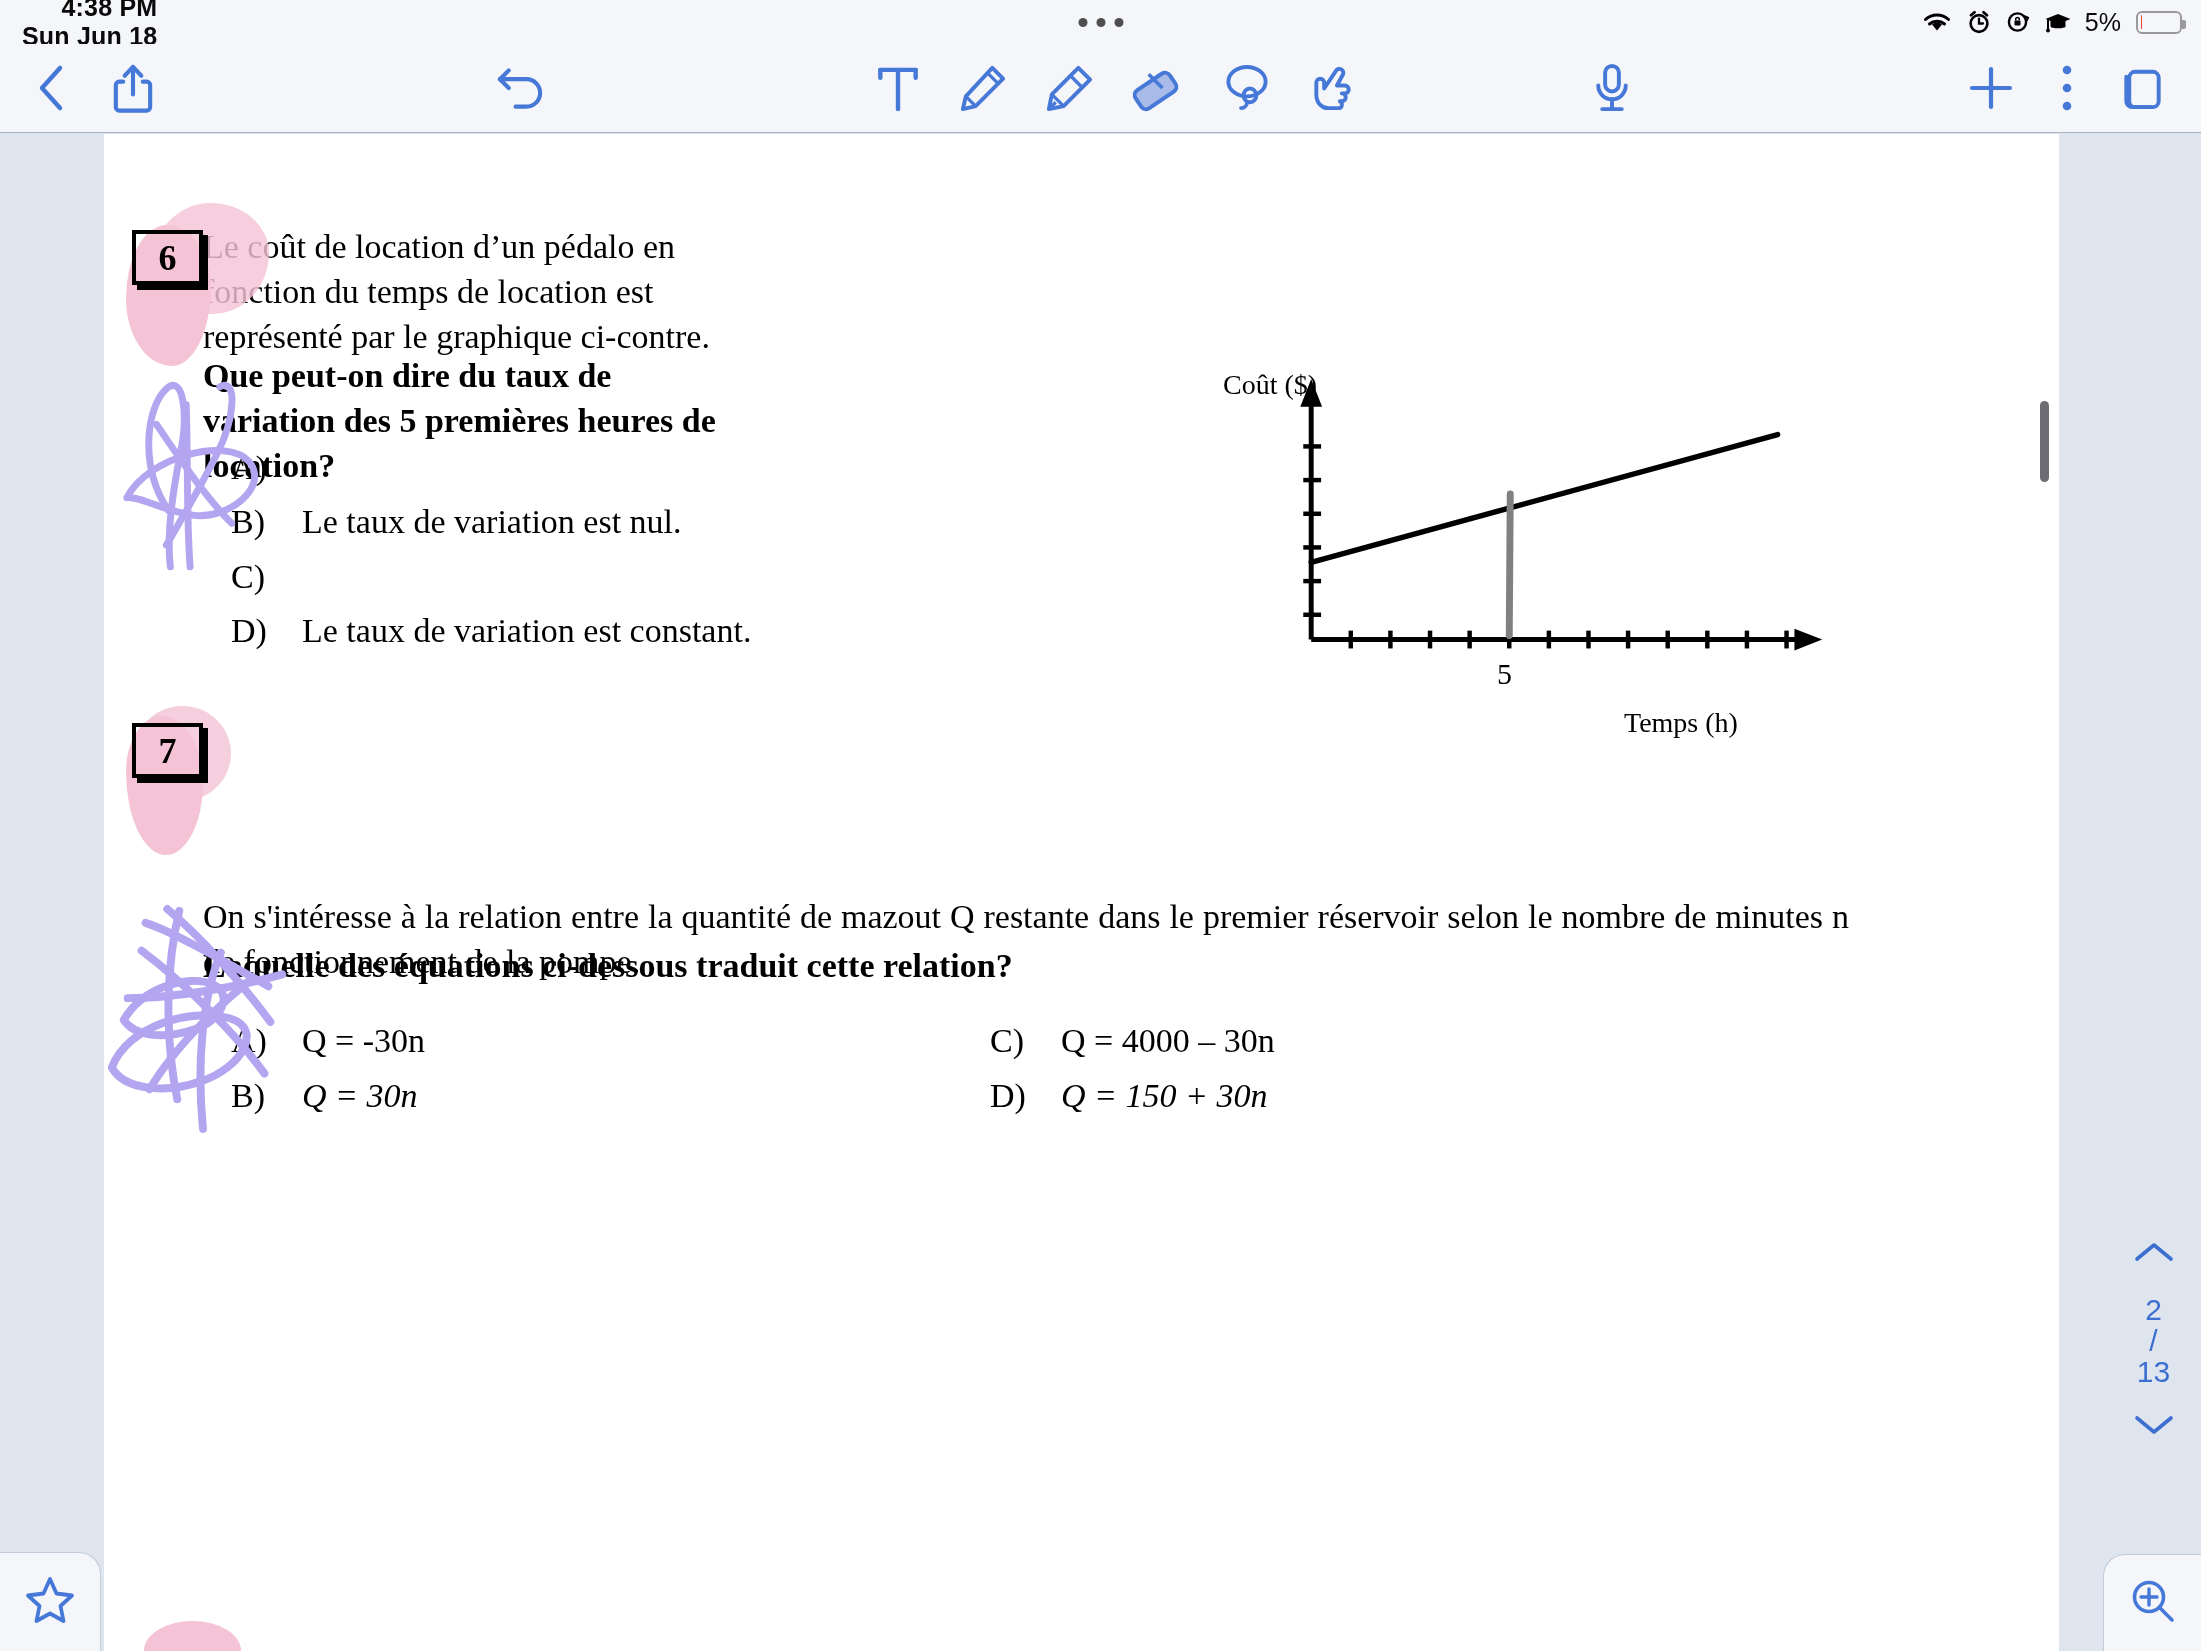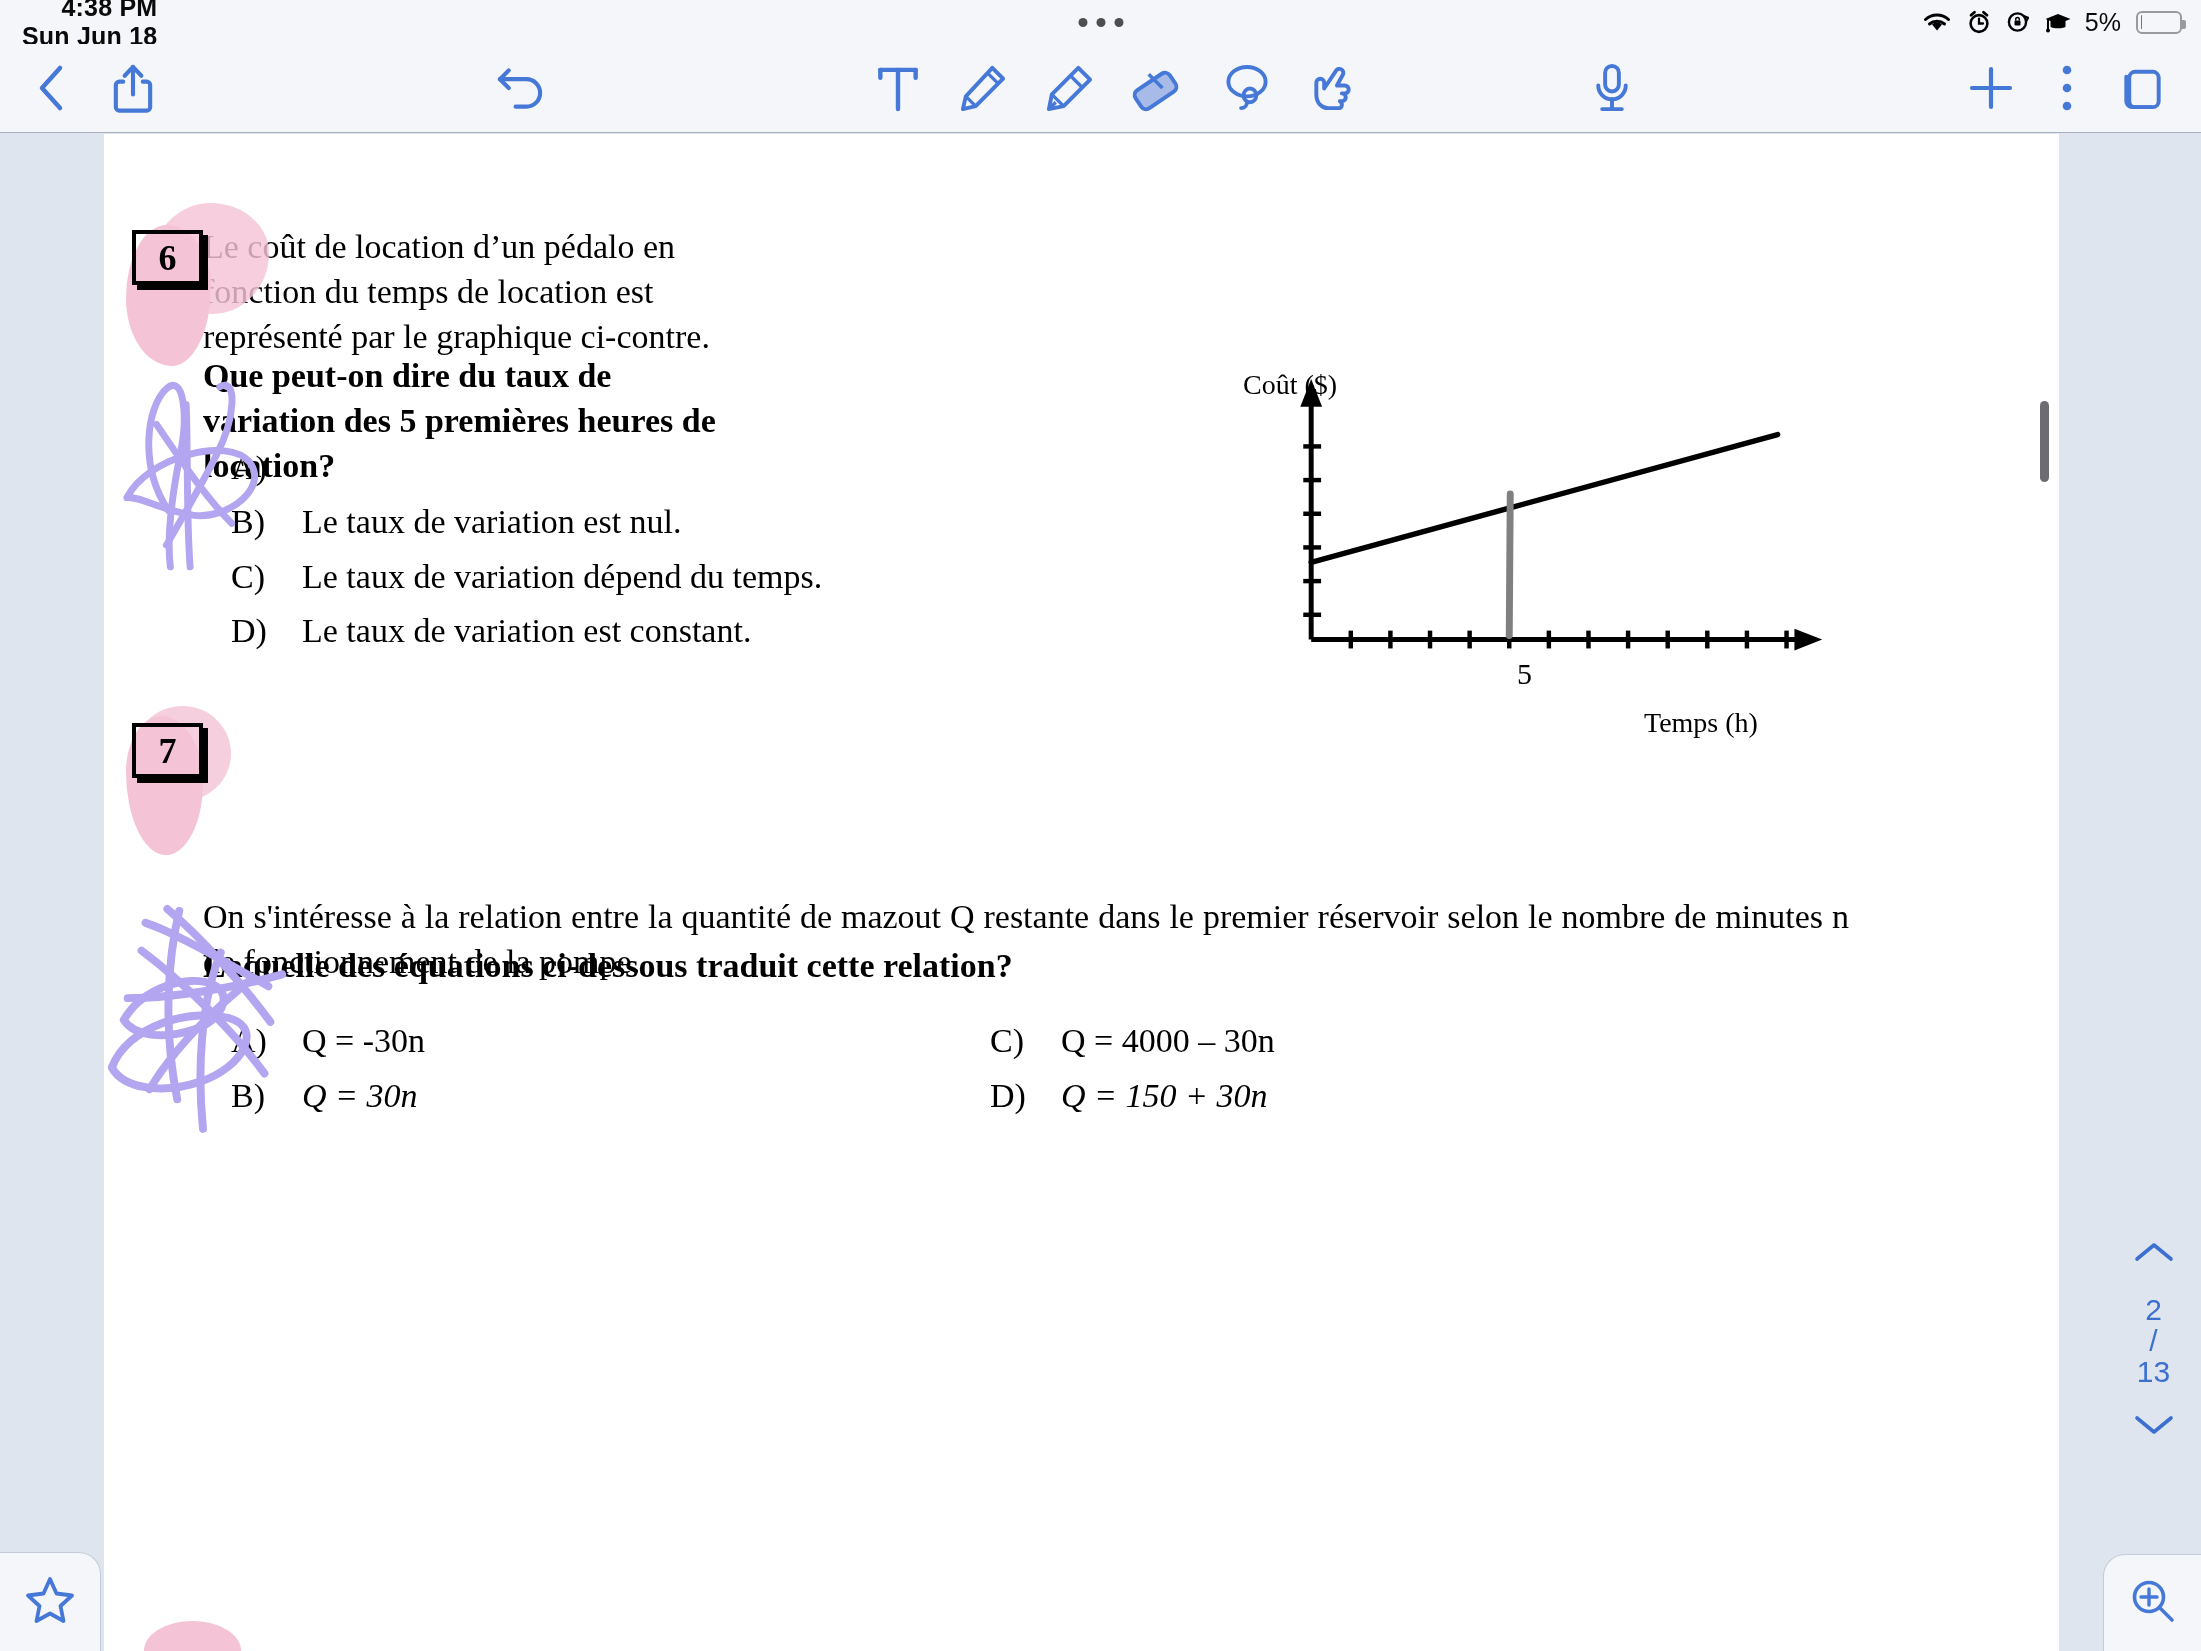--- a/index.html
+++ b/index.html
@@ -97,21 +97,21 @@
   .opt-text { white-space: nowrap; }
 
   
   .hl { position: absolute; background: #f4c3d6; z-index: 1; pointer-events: none; }
 
   
   .graph { position: absolute; left: 1124px; top: 243px; width: 614px; height: 396px; }
   .graph svg { display: block; }
   .axlabel {
     position: absolute; font-family: "Liberation Serif", serif;
-    font-size: 28px; color: #000; margin-left: 20px;
+    font-size: 28px; color: #000;
   }
 
   
   .pagenav {
     position: absolute; right: 14px; top: 1232px;
     width: 69px;
     display: flex; flex-direction: column; align-items: center;
     color: #3c6fd0;
   }
   .pagenav .num { font-size: 30px; line-height: 1.05; font-family: "Liberation Sans", sans-serif; }
@@ -315,21 +315,20 @@
 
       <div class="opt-row" style="left:127px; top:315px;">
         <span class="opt-letter">A)</span>
       </div>
       <div class="opt-row" style="left:127px; top:369px;">
         <span class="opt-letter">B)</span>
         <span class="opt-text">Le taux de variation est nul.</span>
       </div>
       <div class="opt-row" style="left:127px; top:424px;">
         <span class="opt-letter">C)</span>
-        <span class="opt-text">Le taux de variation dépend du temps.</span>
       </div>
       <div class="opt-row" style="left:127px; top:478px;">
         <span class="opt-letter">D)</span>
         <span class="opt-text">Le taux de variation est constant.</span>
       </div>
 
       <div class="graph">
         <div class="axlabel" style="left:-5px; top:-8px;">Coût ($)</div>
         <div class="axlabel" style="left:396px; top:330px;">Temps (h)</div>
         <div class="axlabel" style="left:269px; top:280px; font-size:30px;">5</div>

